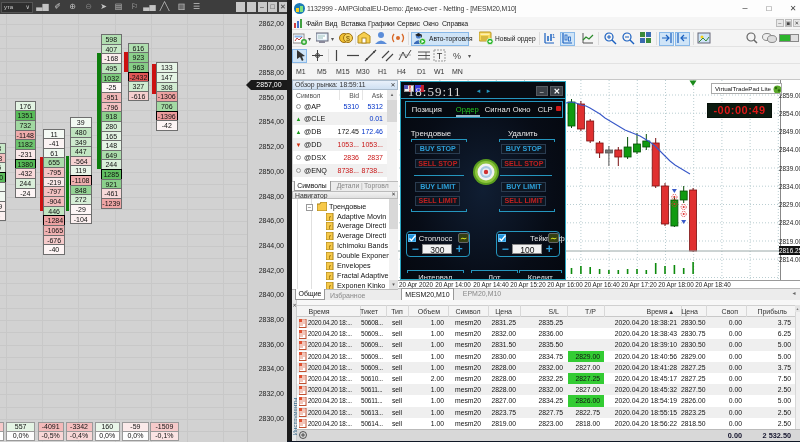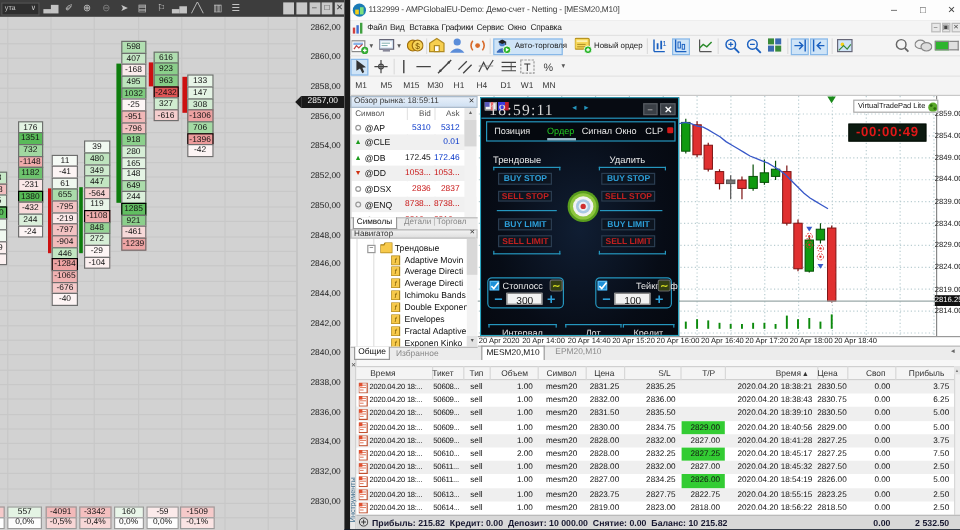--- a/index.html
+++ b/index.html
@@ -890,16 +890,15 @@
     <div style="position:absolute;left:681px;top:417.8px;width:21px;height:11px;font-size:6.8px;color:#111;line-height:11px;text-align:right;">2818.50</div>
     <div style="position:absolute;left:706px;top:417.8px;width:36px;height:11px;font-size:6.8px;color:#111;line-height:11px;text-align:right;">0.00</div>
     <div style="position:absolute;left:746px;top:417.8px;width:45px;height:11px;font-size:6.8px;color:#111;line-height:11px;text-align:right;">2.50</div>
     <div style="position:absolute;left:795px;top:305px;width:5px;height:124px;background:#f0f0f0;border-left:1px solid #d8d8d8;"></div>
     <div style="position:absolute;left:795px;top:305px;width:5px;height:7px;background:#e4e4e4;color:#777;font-size:4px;line-height:7px;text-align:center;">▴</div>
     <div style="position:absolute;left:297px;top:429px;width:503px;height:11.5px;background:#d8d8d8;border-top:1px solid #bbb;"></div>
     <svg style="position:absolute;left:299.0px;top:431.0px" width="8" height="8" viewBox="0 0 8 8">
       <circle cx="4" cy="4" r="3.5" fill="none" stroke="#333" stroke-width="0.8"></circle>
       <path d="M2 4 h4 M4 2 v4" stroke="#333" stroke-width="0.8"></path>
     </svg>
-    <div style="position:absolute;left:310px;top:430.5px;width:420px;height:9px;font-size:7.3px;font-weight:bold;color:#15152e;line-height:9px;">Прибыль: 215.82&nbsp;&nbsp;Кредит: 0.00&nbsp;&nbsp;Депозит: 10 000.00&nbsp;&nbsp;Снятие: 0.00&nbsp;&nbsp;Баланс: 10 215.82</div>
     <div style="position:absolute;left:700px;top:430.5px;width:42px;height:9px;font-size:7.3px;font-weight:bold;color:#15152e;line-height:9px;text-align:right;">0.00</div>
     <div style="position:absolute;left:745px;top:430.5px;width:46px;height:9px;font-size:7.3px;font-weight:bold;color:#15152e;line-height:9px;text-align:right;">2 532.50</div>
     <div style="position:absolute;left:287px;top:440.5px;width:513px;height:1.5px;background:#101826;"></div>
   </div>
 </body></html>

